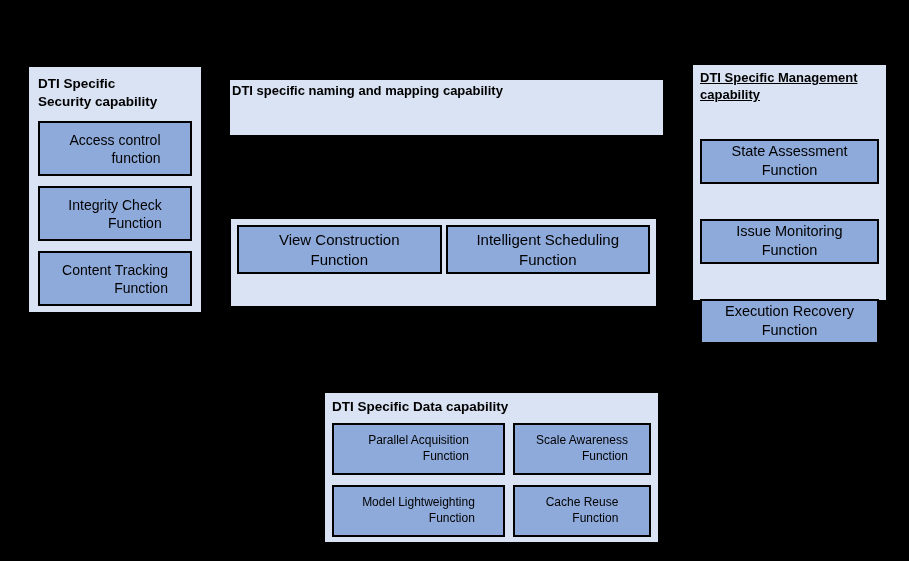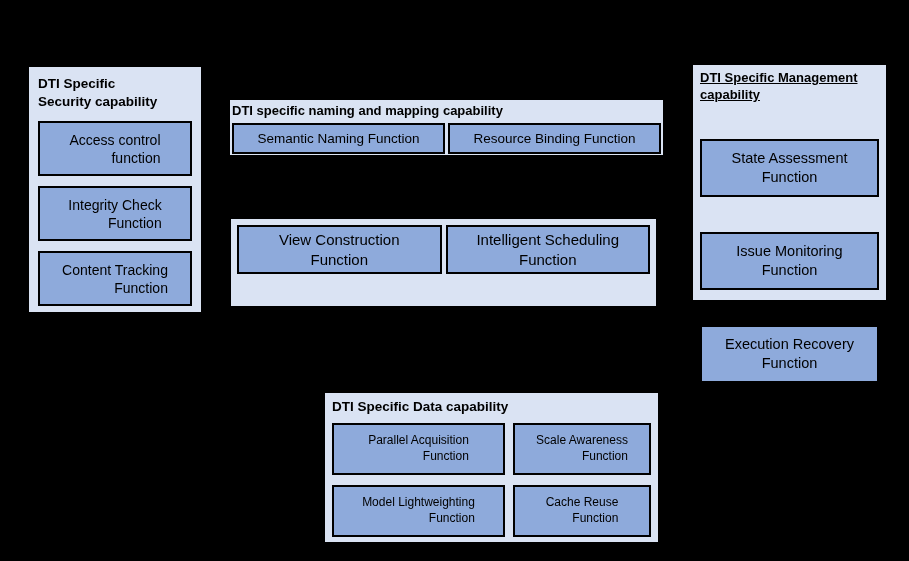--- a/index.html
+++ b/index.html
@@ -31,29 +31,29 @@
     white-space: pre-line;
   }
   .frow { display: flex; }
 
   
   .g-security { left: 27px; top: 65px; width: 176px; height: 249px; padding: 8px 9px 0; }
   .g-security .group-title { font-size: 13.5px; line-height: 1.35; margin-bottom: 10px; }
   .g-security .fbox { height: 55px; margin-bottom: 10px; font-size: 14px; line-height: 1.3; text-align: right; }
 
   
-  .g-naming { left: 228px; top: 78px; width: 437px; height: 59px; padding: 3px 2px 0; margin-top: 20px; }
+  .g-naming { left: 228px; top: 78px; width: 437px; height: 59px; padding: 3px 2px 0; }
   .g-naming .group-title { font-size: 13px; line-height: 1.3; margin-bottom: 3px; }
   .g-naming .frow { gap: 3px; }
   .g-naming .fbox { height: 31px; flex: 1; font-size: 13.5px; }
 
   
   .g-management { left: 691px; top: 63px; width: 197px; height: 239px; padding: 5px 7px 0; }
   .g-management .group-title { font-size: 13px; line-height: 1.3; margin-bottom: 8px; text-decoration: underline; }
-  .g-management .fbox { height: 58px; margin-bottom: 5px; font-size: 14.5px; line-height: 1.3; margin-top: 35px; }
+  .g-management .fbox { height: 45px; margin-bottom: 5px; font-size: 14.5px; line-height: 1.3; margin-top: 35px; }
 
   
   .g-control { left: 229px; top: 217px; width: 429px; height: 91px; padding: 6px 6px 0; }
   .g-control .group-title { font-size: 15.5px; line-height: 1.3; margin-bottom: 8px; }
   .g-control .frow { gap: 4px; }
   .g-control .fbox { height: 49px; flex: 1; font-size: 15px; line-height: 1.3; }
 
   
   .g-data { left: 323px; top: 391px; width: 337px; height: 153px; padding: 5px 7px 0; }
   .g-data .group-title { font-size: 13.5px; line-height: 1.3; margin-bottom: 7px; }
@@ -69,24 +69,20 @@
   <div class="fbox">Access control
 function</div>
   <div class="fbox">Integrity Check
 Function</div>
   <div class="fbox">Content Tracking
 Function</div>
 </section>
 
 <section class="group g-naming">
   <h3 class="group-title">DTI specific naming and mapping capability</h3>
-  <div class="frow">
-    <div class="fbox">Semantic Naming Function</div>
-    <div class="fbox">Resource Binding Function</div>
-  </div>
 </section>
 
 <section class="group g-management">
   <h3 class="group-title">DTI Specific Management
 capability</h3>
   <div class="fbox">State Assessment
 Function</div>
   <div class="fbox">Issue Monitoring
 Function</div>
   <div class="fbox">Execution Recovery

